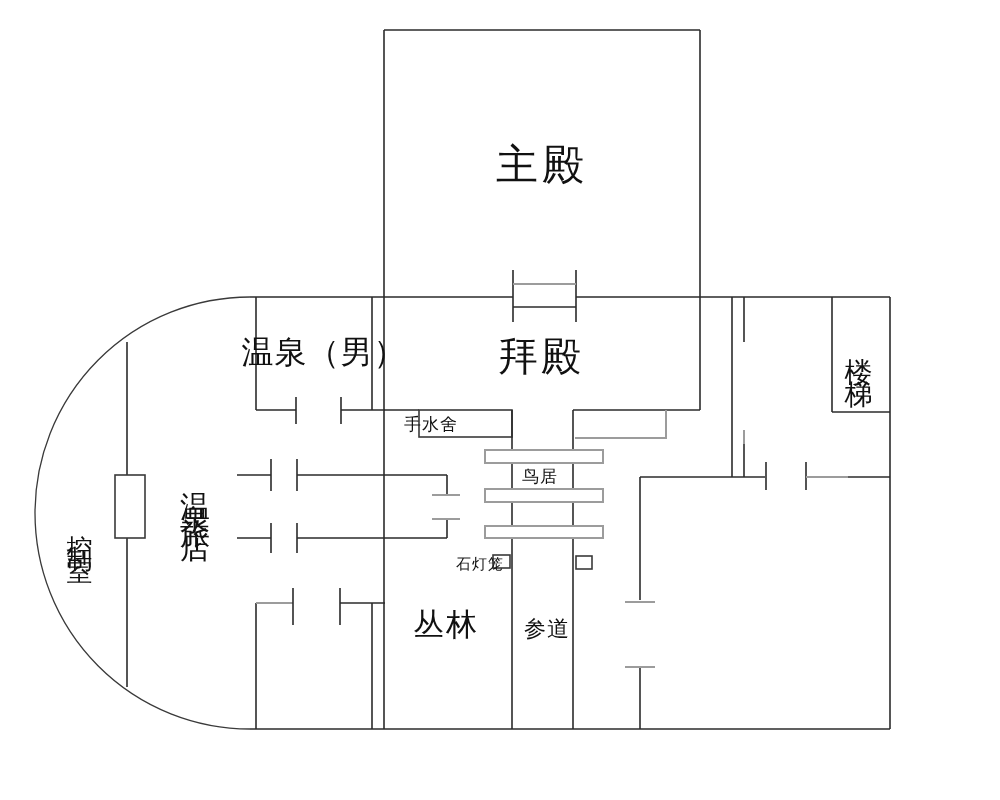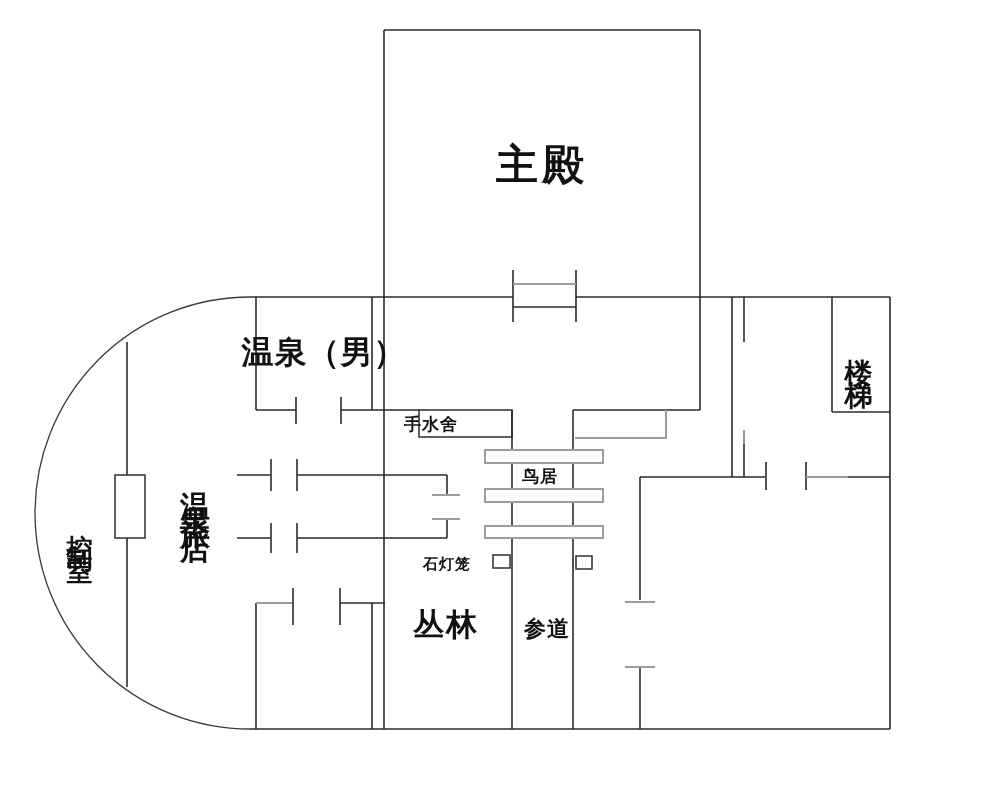--- a/index.html
+++ b/index.html
@@ -10,36 +10,36 @@
   }
   html,body{margin:0;padding:0;}
   body{background:#f2f2f2;font-family:"Liberation Sans","DejaVu Sans",sans-serif;}
   #stage{
     position:relative;width:1000px;height:800px;background:var(--bg);
     overflow:hidden;
   }
   #plan-svg{position:absolute;left:0;top:0;}
   .lbl{
     position:absolute;transform:translate(-50%,-50%);
-    color:var(--text);font-weight:bold;white-space:nowrap;
+    color:var(--text);font-weight:normal;white-space:nowrap;
     line-height:1;letter-spacing:1px;text-align:center;
   }
   .lbl.vertical{
     writing-mode:vertical-rl;text-orientation:upright;white-space:nowrap;
   }
   .lbl-main-hall   {left:542px;top:165px;font-size:42px;letter-spacing:4px;}
   .lbl-worship-hall{left:541px;top:356px;font-size:40px;letter-spacing:3px;}
   .lbl-hs-men      {left:324px;top:352px;font-size:32px;}
   .lbl-hs-women    {left:318px;top:667px;font-size:25px;}
   .lbl-inn         {left:195px;top:494px;font-size:30px;letter-spacing:13px;}
   .lbl-control     {left:80px; top:530px;font-size:26px;letter-spacing:11px;}
   .lbl-stairs      {left:858px;top:358px;font-size:28px;letter-spacing:22px;}
   .lbl-temizuya    {left:431px;top:424px;font-size:17px;}
   .lbl-torii       {left:540px;top:476px;font-size:17px;}
-  .lbl-lantern     {left:447px;top:563px;font-size:15px;}
+  .lbl-lantern     {left:480px;top:563px;font-size:15px;}
   .lbl-jungle      {left:446px;top:624px;font-size:31px;letter-spacing:2px;}
   .lbl-path        {left:547px;top:629px;font-size:22px;}
   .lbl-game-city   {left:772px;top:597px;font-size:38px;letter-spacing:2px;}
   .wthin{stroke:var(--wall);stroke-width:1.6;fill:none;}
   .wg  {stroke:var(--wall-light);stroke-width:2;fill:none;}
   .curve{stroke:#3a3a3a;stroke-width:1.3;fill:none;}
   .sym {stroke:var(--wall-light);stroke-width:2;fill:#ffffff;}
   .symdark{stroke:#3a3a3a;stroke-width:1.6;fill:#ffffff;}
 </style>
 </head>
@@ -137,20 +137,21 @@
       <path class="wthin" d="M640 668 V729"></path>
     </g>
 
     <g>
       <path class="wthin" d="M832 297 V412"></path>
       <path class="wthin" d="M832 412 H890"></path>
     </g>
   </svg>
 
   <div class="lbl lbl-main-hall">主殿</div>
+  <div class="lbl lbl-worship-hall">拜殿</div>
   <div class="lbl lbl-hs-men">温泉（男）</div>
   <div class="lbl vertical lbl-inn">温泉旅店</div>
   <div class="lbl vertical lbl-control">控制室</div>
   <div class="lbl vertical lbl-stairs">楼梯</div>
   <div class="lbl lbl-temizuya">手水舍</div>
   <div class="lbl lbl-torii">鸟居</div>
   <div class="lbl lbl-lantern">石灯笼</div>
   <div class="lbl lbl-jungle">丛林</div>
   <div class="lbl lbl-path">参道</div>
 </div>

